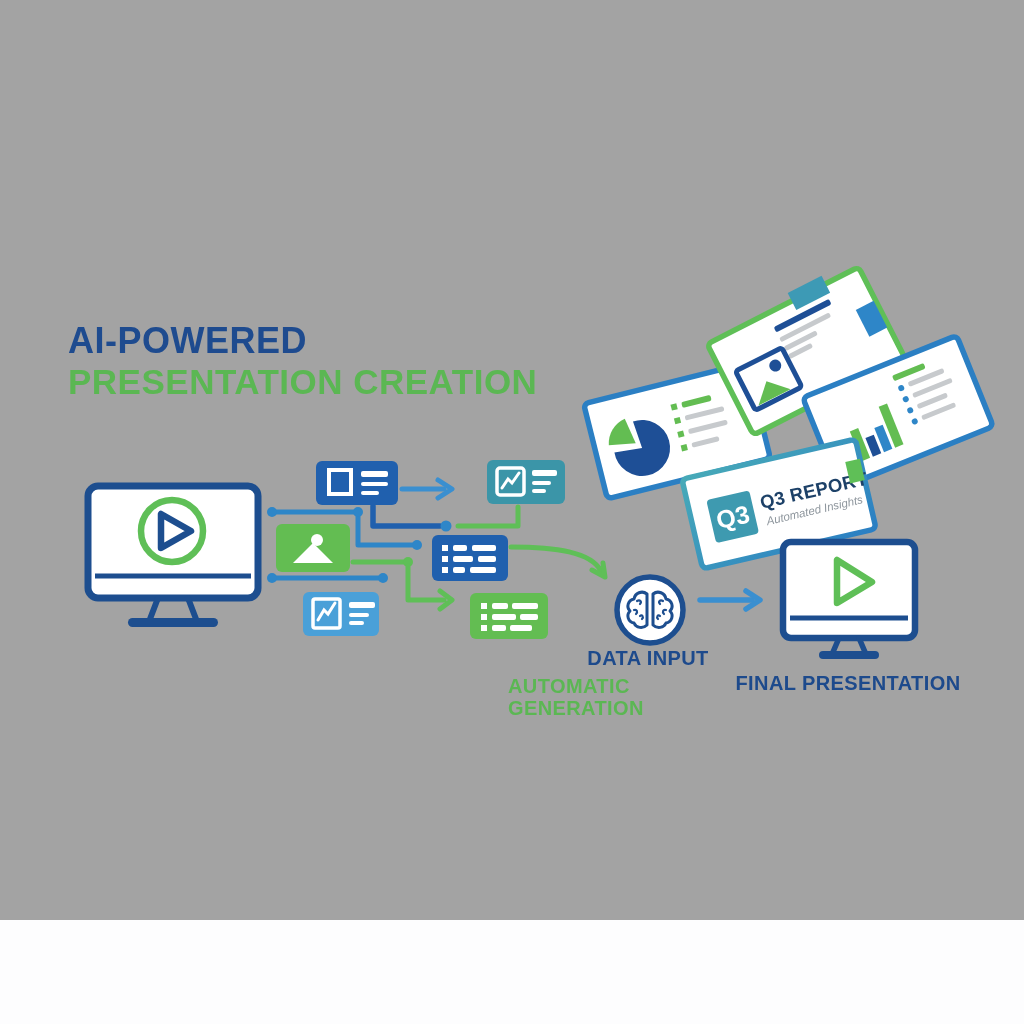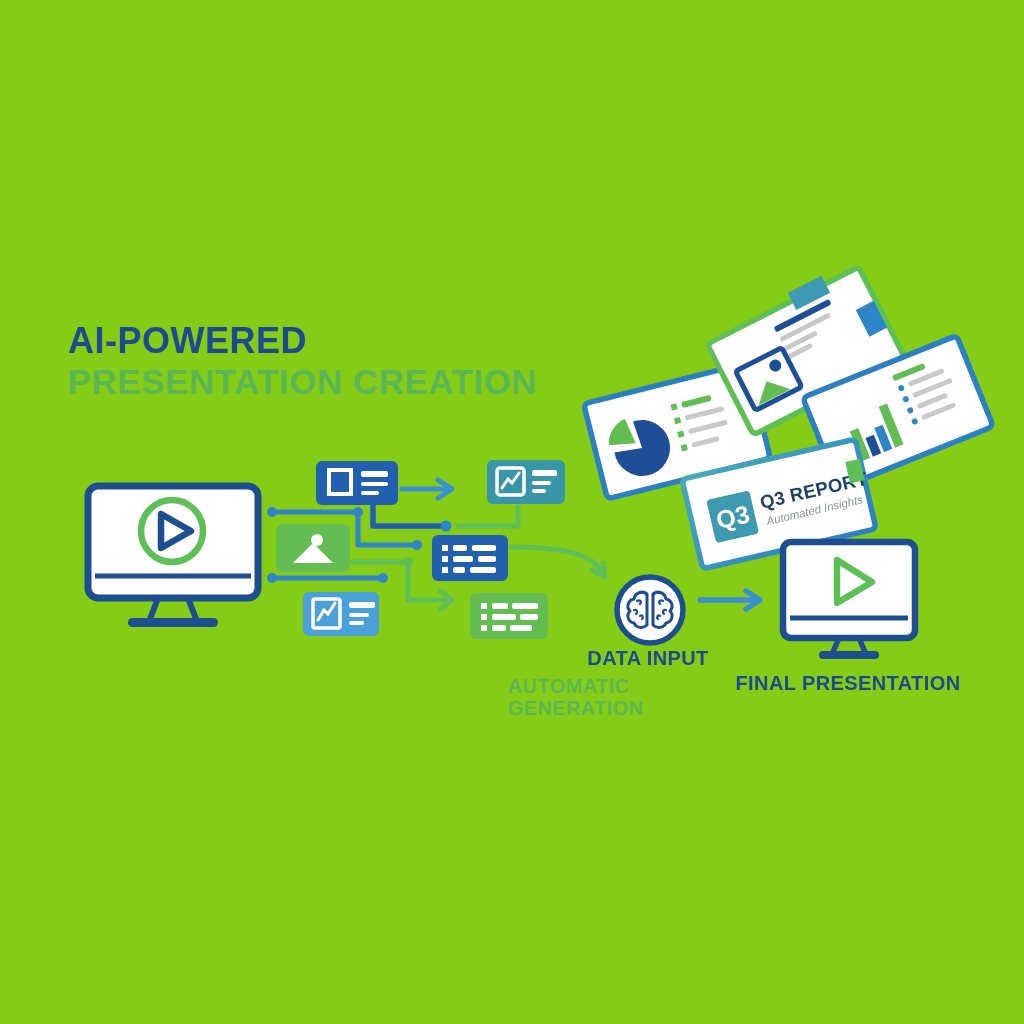--- a/index.html
+++ b/index.html
@@ -1,16 +1,16 @@
 <!DOCTYPE html>
 <html><head>
 <meta charset="utf-8">
 <style>
   html,body{margin:0;padding:0;background:#fdfdfe;}
-  .stage{position:relative;width:1024px;height:1024px;background:#84cc16;overflow:hidden;
+  .stage{position:relative;width:1024px;height:920px;background:#a3a3a3;overflow:hidden;
          font-family:"Liberation Sans",sans-serif;}
   svg text{font-family:"Liberation Sans",sans-serif;}
   .ttl1{font-size:36px;font-weight:700;fill:#1e4b8f;letter-spacing:.5px;}
   .ttl2{font-size:35px;font-weight:700;fill:#5bb753;letter-spacing:.5px;}
   .lbl-navy{font-size:20px;font-weight:700;fill:#1d4a8c;letter-spacing:.4px;}
   .lbl-green{font-size:20px;font-weight:700;fill:#5bb753;letter-spacing:.4px;}
   .badge-txt{font-size:25px;font-weight:700;fill:#ffffff;}
   .rep-title{font-size:18.5px;font-weight:700;fill:#1d4168;letter-spacing:.3px;}
   .rep-sub{font-size:11.5px;font-style:italic;fill:#8f979e;}
   .gray{fill:#c7cacd;}

